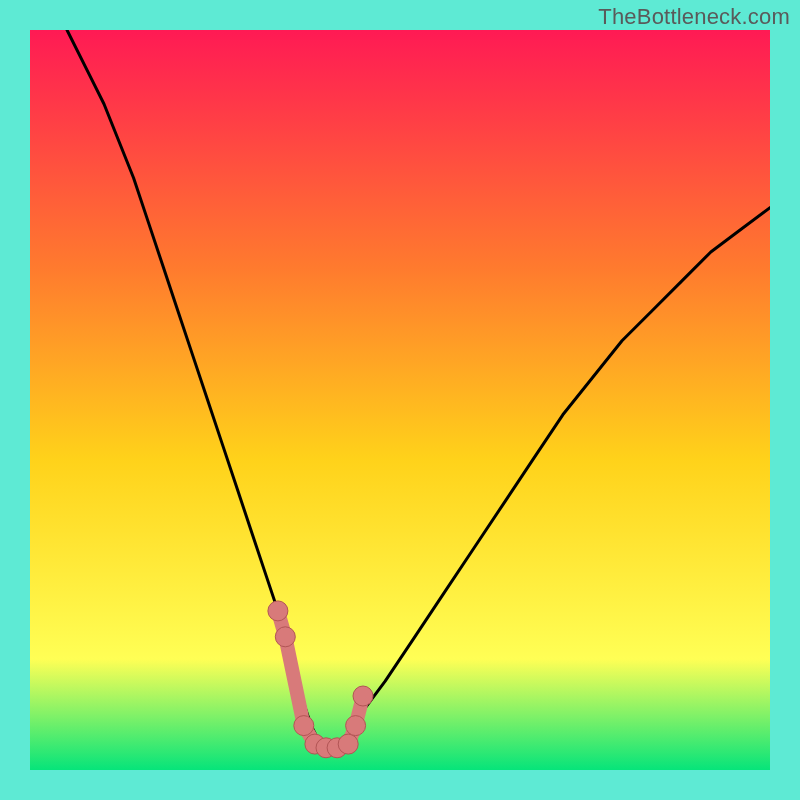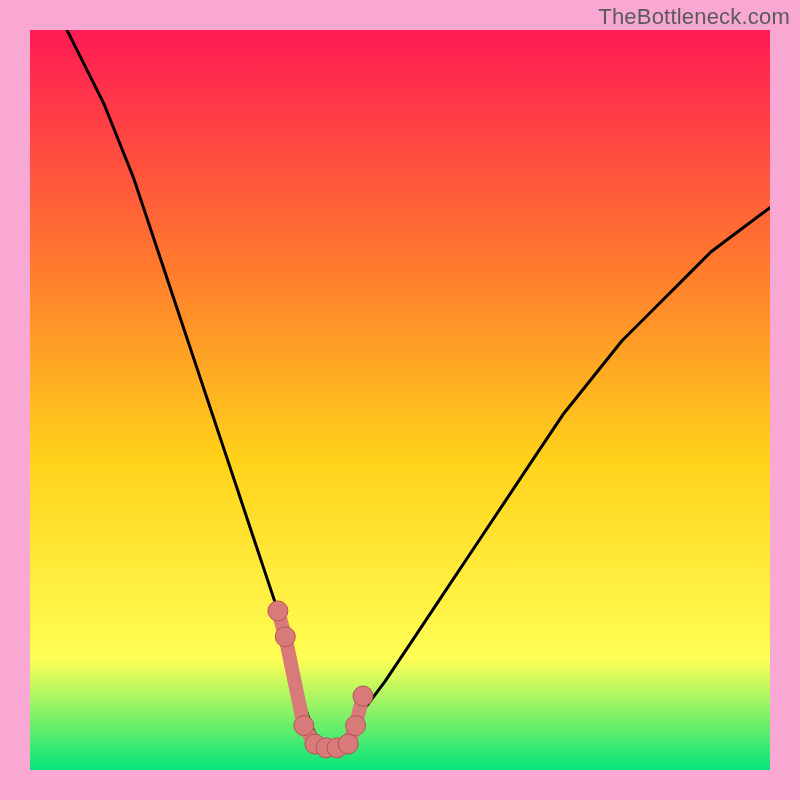--- a/index.html
+++ b/index.html
@@ -10,21 +10,21 @@
     background: #000;
     font-family: Arial, Helvetica, sans-serif;
     overflow: hidden;
   }
   .frame {
     position: absolute;
     left: 0;
     top: 0;
     width: 800px;
     height: 800px;
-    background: #f9a8d4;
+    background: #5eead4;
   }
   .plot {
     position: absolute;
     left: 30px;
     top: 30px;
     width: 740px;
     height: 740px;
   }
   .watermark {
     position: absolute;

